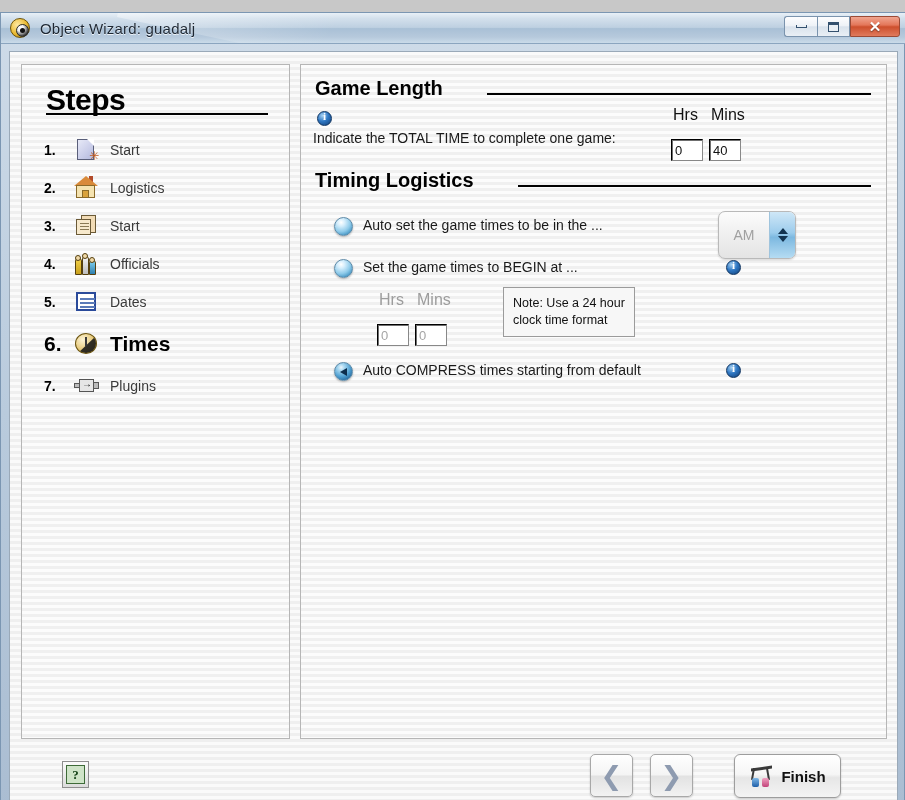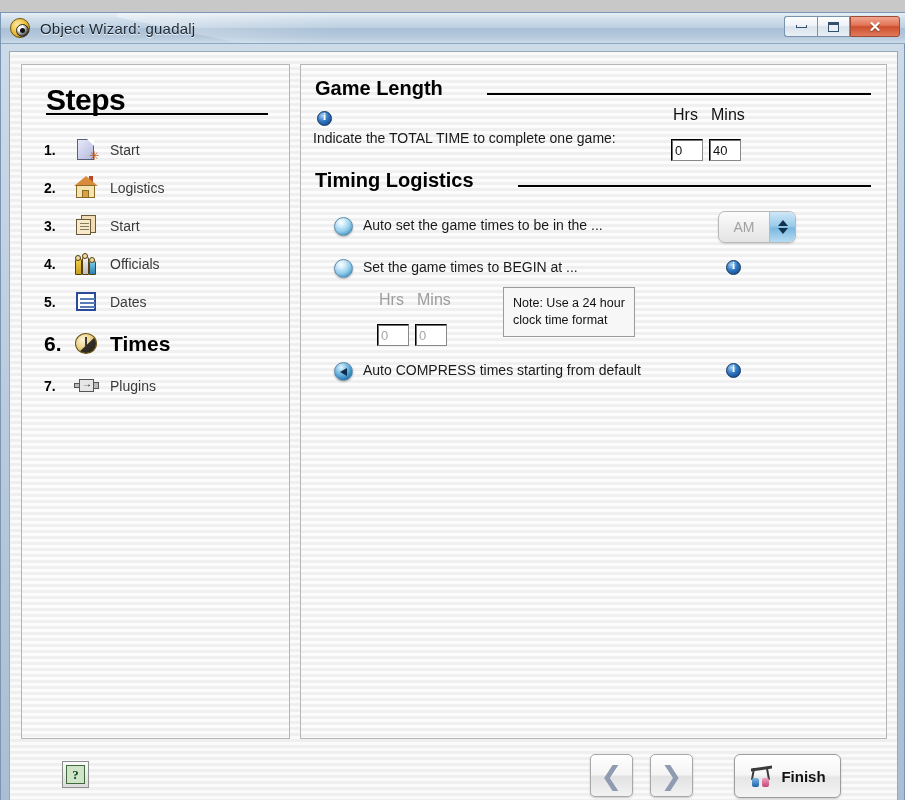--- a/index.html
+++ b/index.html
@@ -225,21 +225,21 @@
   .radio.sel::after {
     content: ""; position: absolute; left: 5px; top: 5px;
     width: 0; height: 0;
     border-top: 4px solid transparent; border-bottom: 4px solid transparent;
     border-right: 7px solid #0d2e4d;
   }
   .radio-lbl { font-size: 14px; color: #1a1a1a; white-space: nowrap; }
 
   
   .ampm {
-    position: absolute; width: 78px; height: 32px;
+    position: absolute; width: 78px; height: 48px;
     border-radius: 7px; border: 1px solid #b9b9b9;
     background: linear-gradient(180deg,#fcfcfc 0%,#efefef 50%,#e4e4e4 100%);
     display: flex; align-items: stretch; overflow: hidden;
     box-shadow: 0 1px 2px rgba(0,0,0,.15);
   }
   .ampm .val {
     flex: 1; display: flex; align-items: center; justify-content: center;
     font-size: 14px; color: #a0a0a0;
   }
   .ampm .spin {

